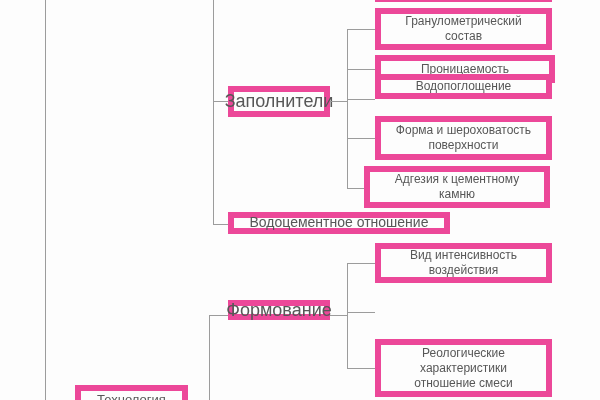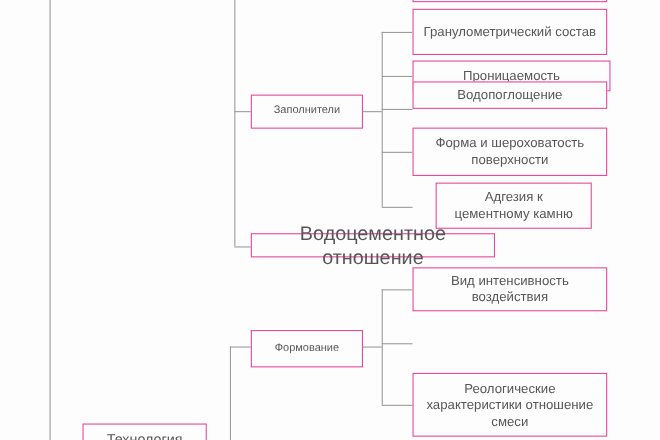--- a/index.html
+++ b/index.html
@@ -11,33 +11,33 @@
   #canvas {
     position: relative;
     width: 600px;
     height: 400px;
     overflow: hidden;
     background: #fdfdfd;
   }
   .box {
     position: absolute;
     box-sizing: border-box;
-    border: 1px solid #ec4899;
+    border: 6px solid #ec4899;
     background: #fdfdfd;
     display: flex;
     align-items: center;
     justify-content: center;
     text-align: center;
     color: #575757;
     padding: 1px 8px;
     line-height: 1.25;
   }
   .child  { font-size: 12px; }
-  .parent { font-size: 10px; }
-  .wide   { font-size: 18px; }
+  .parent { font-size: 18px; }
+  .wide   { font-size: 14px; }
   .tech   { font-size: 13px; }
   .hline, .vline {
     position: absolute;
     background: #9c9c9c;
   }
   .hline { height: 1px; }
   .vline { width: 1px; }
 </style>
 </head>
 <body>
@@ -71,32 +71,32 @@
   <div class="box child" style="left:375px;top:74px;width:177px;height:25px">
     <span>Водопоглощение</span>
   </div>
 
   <div class="hline" style="left:347px;top:138px;width:28px"></div>
   <div class="box child" style="left:375px;top:116px;width:177px;height:44px">
     <span>Форма и шероховатость поверхности</span>
   </div>
 
   <div class="hline" style="left:347px;top:188px;width:28px"></div>
-  <div class="box child" style="left:396px;top:166px;width:142px;height:42px">
+  <div class="box child" style="left:364px;top:166px;width:186px;height:42px">
     <span>Адгезия к цементному камню</span>
   </div>
 
   <div class="hline" style="left:213px;top:224px;width:15px"></div>
   <div class="box wide" style="left:228px;top:212px;width:222px;height:22px">
     <span>Водоцементное отношение</span>
   </div>
 
   <div class="vline" style="left:209px;top:315px;height:85px"></div>
   <div class="hline" style="left:209px;top:315px;width:19px"></div>
-  <div class="box parent" style="left:228px;top:300px;width:102px;height:34px">
+  <div class="box parent" style="left:228px;top:300px;width:102px;height:20px">
     <span>Формование</span>
   </div>
   <div class="hline" style="left:330px;top:315px;width:17px"></div>
   <div class="vline" style="left:347px;top:263px;height:105px"></div>
 
   <div class="hline" style="left:347px;top:263px;width:28px"></div>
   <div class="box child" style="left:375px;top:243px;width:177px;height:40px">
     <span>Вид интенсивность воздействия</span>
   </div>
 

